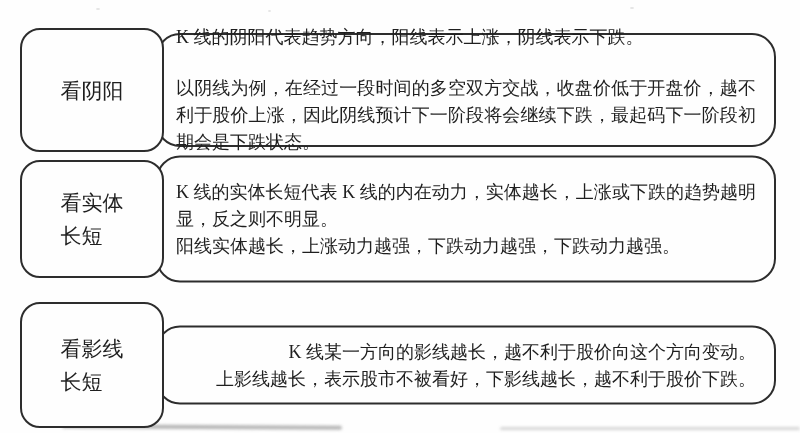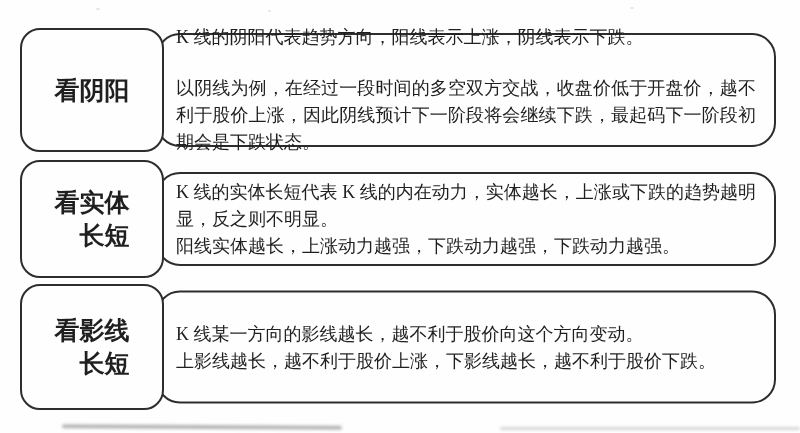--- a/index.html
+++ b/index.html
@@ -15,57 +15,57 @@
   }
   .page {
     position: relative;
     width: 800px; height: 433px;
     overflow: hidden;
     background: var(--paper);
   }
   .row { position: absolute; left: 0; right: 0; }
   .row-1 { top: 28px;  height: 124px; }
   .row-2 { top: 160px; height: 118px; }
-  .row-3 { top: 284px; height: 126px; }
+  .row-3 { top: 302px; height: 126px; }
 
   .label-box {
     position: absolute;
     left: 20px; top: 0;
     width: 144px; height: 100%;
     box-sizing: border-box;
     background: var(--paper);
     border: 2.5px solid var(--line);
     border-radius: 20px;
     z-index: 2;
     display: flex; align-items: center; justify-content: center;
   }
   .label {
-    font-weight: 700;
-    font-size: 25px;
+    font-weight: 400;
+    font-size: 21px;
     line-height: 33px;
     color: var(--ink);
-    text-align: right;
+    text-align: left;
     white-space: pre-line;
   }
 
   .text-box {
     position: absolute;
     left: 156px; right: 24px;
     top: 50%; transform: translateY(-50%);
     box-sizing: border-box;
     background: var(--paper);
     border: 2.5px solid var(--line);
     border-radius: 24px;
     z-index: 1;
     display: flex; flex-direction: column; justify-content: center;
     padding: 2px 18px;
   }
   .row-1 .text-box { height: 114px; gap: 24px; }
-  .row-2 .text-box { height: 94px; }
-  .row-3 .text-box { height: 113px; }
+  .row-2 .text-box { height: 127px; }
+  .row-3 .text-box { height: 79px; align-items: flex-end; }
 
   .text-box p {
     margin: 0;
     font-family: "Liberation Serif", "DejaVu Serif", serif;
     font-size: 18px;
     line-height: 27px;
     color: var(--ink);
     text-align: justify;
   }
 
@@ -110,21 +110,21 @@
     </div>
   </div>
 
   <div class="row row-3">
     <div class="label-box">
       <div class="label">看影线
 长短</div>
     </div>
     <div class="text-box">
       <p>K 线某一方向的影线越长，越不利于股价向这个方向变动。</p>
-      <p>上影线越长，越不利于股价上涨，下影线越长，越不利于股价下跌。</p>
+      <p>上影线越长，表示股市不被看好，下影线越长，越不利于股价下跌。</p>
     </div>
   </div>
 
   <div class="smudge smudge-1"></div>
   <div class="smudge smudge-2"></div>
   <div class="speck speck-1"></div>
   <div class="speck speck-2"></div>
   <div class="speck speck-3"></div>
 
 </div>

